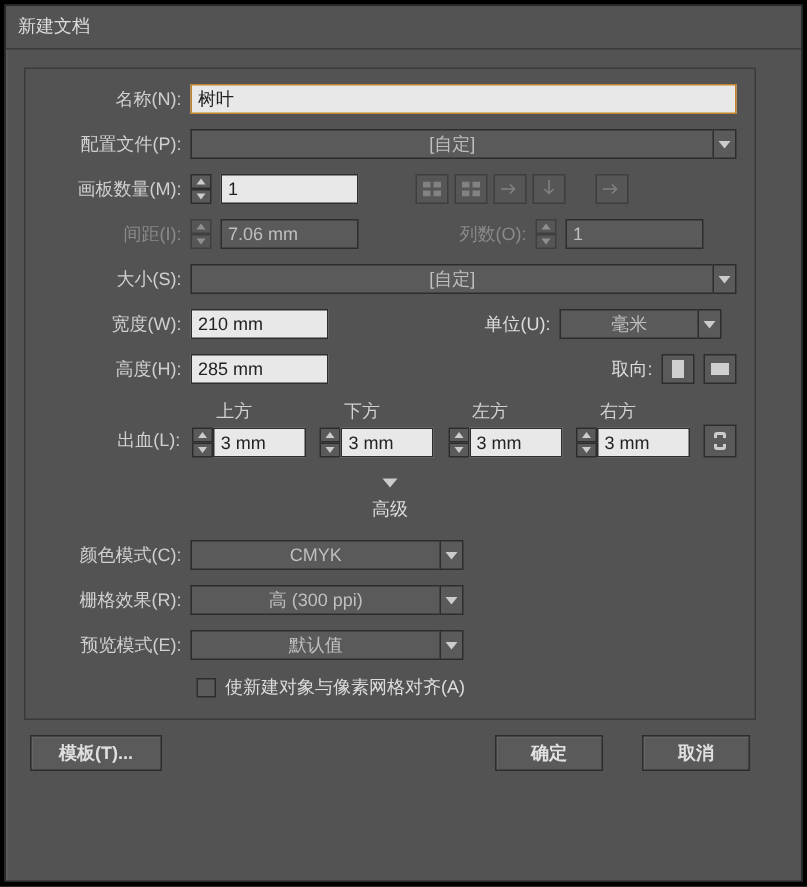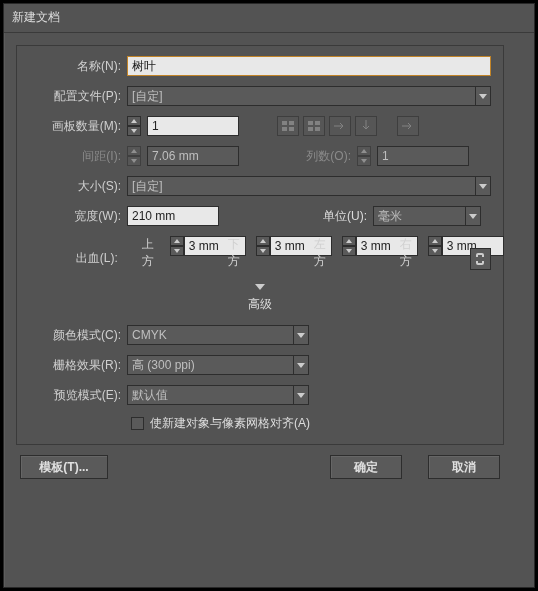--- a/index.html
+++ b/index.html
@@ -7,33 +7,33 @@
   .window { background:#535353; border:1px solid #282828; width:100%; height:100%; display:flex; flex-direction:column; box-shadow: inset 1px 1px 0 rgba(255,255,255,0.06); }
   .titlebar { background:#535353; padding:5px 8px 6px 8px; color:#e6e6e6; border-bottom:1px solid #3a3a3a; }
   .body { flex:1; padding:12px 30px 10px 12px; display:flex; flex-direction:column; gap:8px; }
   .panel { border:1px solid #3a3a3a; background:#535353; padding:10px 12px 12px 12px; display:flex; flex-direction:column; gap:10px; }
   .row { display:flex; align-items:center; gap:6px; }
   .lbl { width:92px; text-align:right; color:#d0d0d0; }
   .lbl-dim { color:#8a8a8a; }
   .field { height:20px; background:#e8e8e8; color:#222; border:1px solid #2d2d2d; padding:0 4px; line-height:18px; }
   .field.dark { background:#5a5a5a; color:#bfbfbf; }
   .name-field { flex:1; border:1px solid #c28428; }
-  .select { display:flex; align-items:center; }
+  .select { display:flex; align-items:center;text-align:center; }
   .select .field { flex:1; border-right:none; }
   .dd-btn { width:16px; height:20px; background:#5a5a5a; border:1px solid #2d2d2d; display:flex; align-items:center; justify-content:center; }
   .tri-down { width:0;height:0;border-left:4px solid transparent;border-right:4px solid transparent;border-top:5px solid #ccc; }
   .spin { display:flex; flex-direction:column; }
   .spin-btn { width:14px; height:10px; background:#5a5a5a; border:1px solid #2d2d2d; display:flex; align-items:center; justify-content:center; }
   .tri-up-s { width:0;height:0;border-left:3px solid transparent;border-right:3px solid transparent;border-bottom:4px solid #ccc; }
   .tri-dn-s { width:0;height:0;border-left:3px solid transparent;border-right:3px solid transparent;border-top:4px solid #ccc; }
   .icon-btn { width:22px; height:20px; background:#5a5a5a; border:1px solid #2d2d2d; display:flex; align-items:center; justify-content:center; color:#bbb; font-size:10px; }
   .icon-btn.dim { opacity:0.55; }
   .icon-group { display:flex; gap:4px; }
   .bleed-row { display:flex; align-items:flex-end; gap:8px; }
-  .bleed-col { display:flex; flex-direction:row; gap:16px; width:78px; }
+  .bleed-col { display:flex; flex-direction:column; gap:2px; width:78px; }
   .bleed-col .hdr { color:#d0d0d0; padding-left:16px; }
   .bleed-inp { display:flex; }
   .bleed-inp .field { width:62px; }
   .link-btn { width:22px; height:22px; background:#5a5a5a; border:1px solid #2d2d2d; display:flex; align-items:center; justify-content:center; margin-bottom:0; }
   .disclosure { display:flex; align-items:center; gap:6px; padding:4px 0 2px 0;flex-direction:column; }
   .tri-open { width:0;height:0;border-left:5px solid transparent;border-right:5px solid transparent;border-top:6px solid #ccc; }
   .chk { display:flex; align-items:center; gap:6px; margin-left:102px; }
   .chkbox { width:13px;height:13px;background:#5a5a5a;border:1px solid #2d2d2d; }
   .footer { display:flex; align-items:flex-end; gap:26px; padding:2px 4px 0 4px;font-weight:bold; }
   .btn { height:24px; padding:0 14px; background:#5a5a5a; border:1px solid #2d2d2d; color:#e0e0e0; display:flex; align-items:center; justify-content:center; min-width:72px; box-shadow: inset 1px 1px 0 rgba(255,255,255,0.08); }
@@ -155,20 +155,32 @@
         <div style="width:76px"></div>
         <div style="width:60px;text-align:right">单位(U):</div>
         <div class="select" style="width:108px">
           <div class="field dark">毫米</div>
           <div class="dd-btn">
               <div class="tri-down"></div>
             </div>
         </div>
       </div>
 
+      <div class="row">
+        <div class="lbl">高度(H):</div>
+        <div class="field" style="width:92px">285 mm</div>
+        <div style="flex:1"></div>
+        <div style="text-align:right">取向:</div>
+        <div class="orient-btn">
+            <div class="orient-rect" style="width:8px;height:12px"></div>
+          </div>
+        <div class="orient-btn">
+            <div class="orient-rect" style="width:12px;height:8px"></div>
+          </div>
+      </div>
 
       <div class="bleed-row">
         <div class="lbl" style="padding-bottom:3px">出血(L):</div>
         <div class="bleed-col">
           <div class="hdr">上方</div>
           <div class="bleed-inp">
             <div class="spin">
                 <div class="spin-btn">
                   <div class="tri-up-s"></div>
                 </div>

